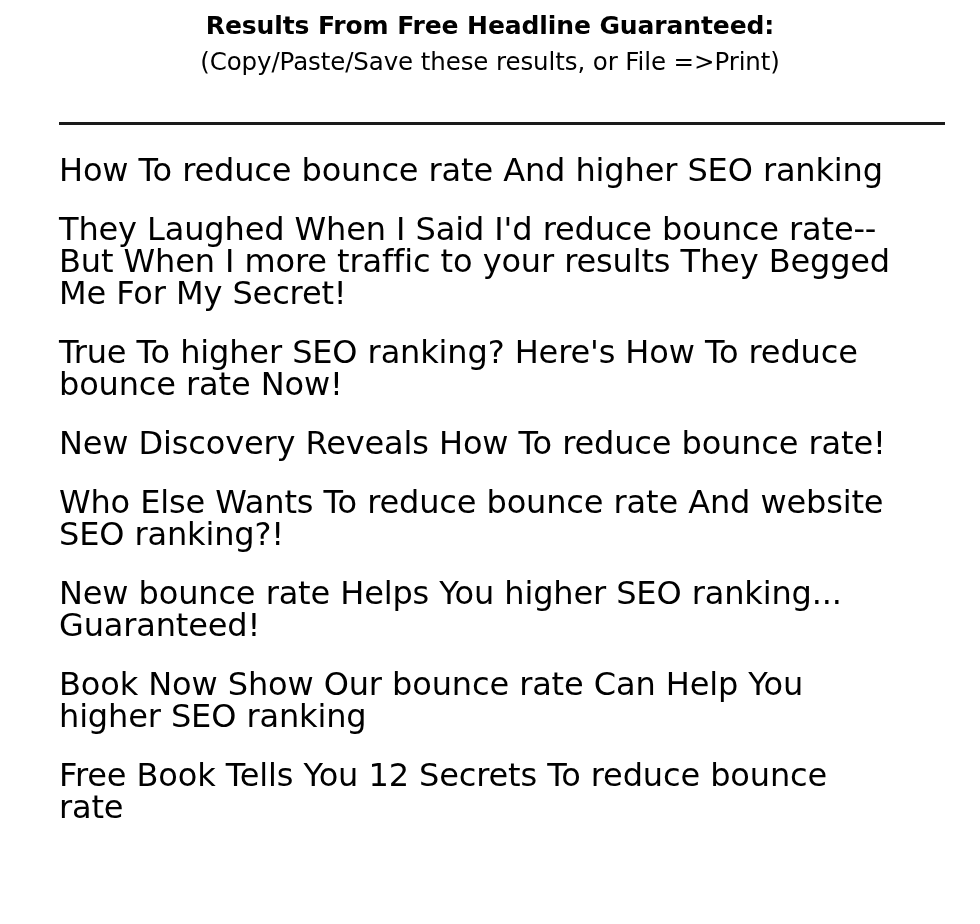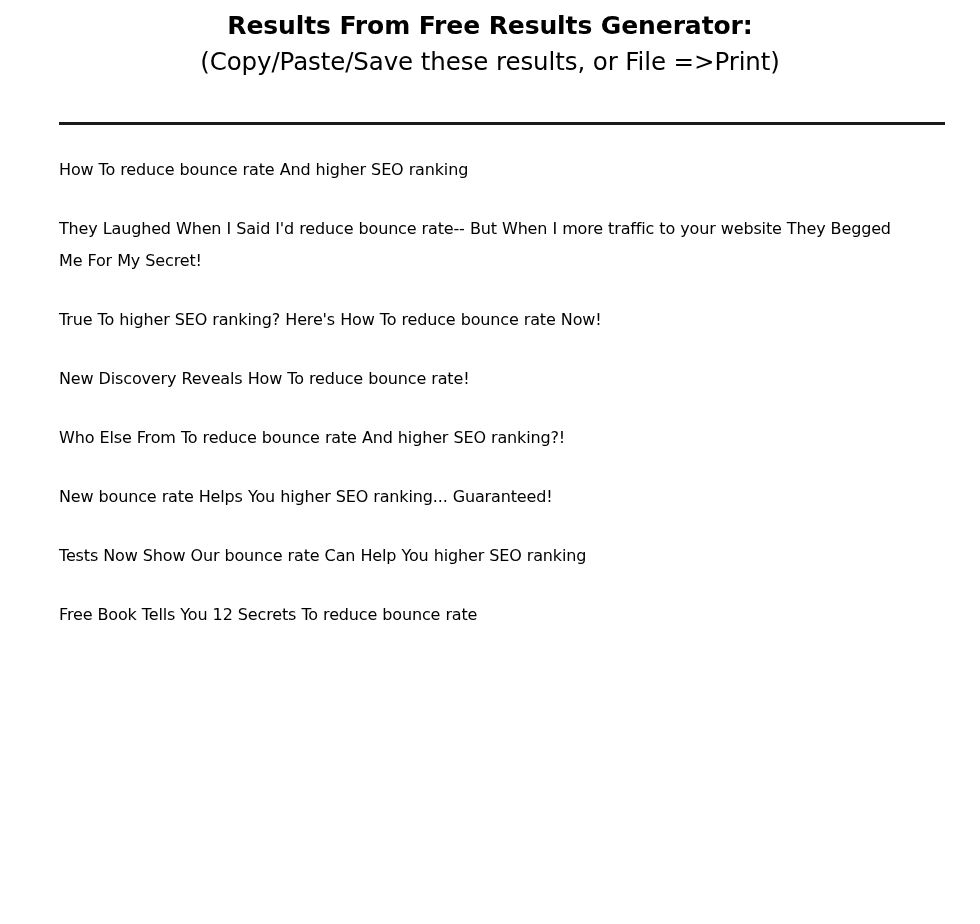--- a/index.html
+++ b/index.html
@@ -50,46 +50,46 @@
     background: #1a1a1a;
   }
   .results {
     margin: 0;
     padding: 29px 0 0 59px;
     list-style: none;
     width: 900px;
     box-sizing: border-box;
   }
   .headline-item {
-    font-size: 16px;
+    font-size: 32px;
     line-height: 32px;
     letter-spacing: -0.15px;
     margin: 0 0 27px 0;
     width: 840px;
     word-spacing: 0.2px;
   }
 </style>
 </head>
 <body style="background: rgb(255, 255, 255); color: rgb(0, 0, 0);">
 
 <div class="page">
 
   <div class="header">
-    <h1 class="doc-title">Results From Free Results Generator:</h1>
+    <h1 class="doc-title">Results From Free Headline Guaranteed:</h1>
     <p class="doc-subtitle">(Copy/Paste/Save these results, or File =&gt;Print)</p>
   </div>
 
   <div class="divider-wrap">
     <div class="divider" style="background: rgb(26, 26, 26);"></div>
   </div>
 
   <ul class="results">
       <li class="headline-item">How To reduce bounce rate And higher SEO ranking</li>
-      <li class="headline-item">They Laughed When I Said I'd reduce bounce rate-- But When I more traffic to your website They Begged Me For My Secret!</li>
+      <li class="headline-item">They Laughed When I Said I'd reduce bounce rate-- But When I more traffic to your results They Begged Me For My Secret!</li>
       <li class="headline-item">True To higher SEO ranking? Here's How To reduce bounce rate Now!</li>
       <li class="headline-item">New Discovery Reveals How To reduce bounce rate!</li>
-      <li class="headline-item">Who Else From To reduce bounce rate And higher SEO ranking?!</li>
+      <li class="headline-item">Who Else Wants To reduce bounce rate And website SEO ranking?!</li>
       <li class="headline-item">New bounce rate Helps You higher SEO ranking... Guaranteed!</li>
-      <li class="headline-item">Tests Now Show Our bounce rate Can Help You higher SEO ranking</li>
+      <li class="headline-item">Book Now Show Our bounce rate Can Help You higher SEO ranking</li>
       <li class="headline-item">Free Book Tells You 12 Secrets To reduce bounce rate</li>
     </ul>
 
 </div>
 
 </body></html>

